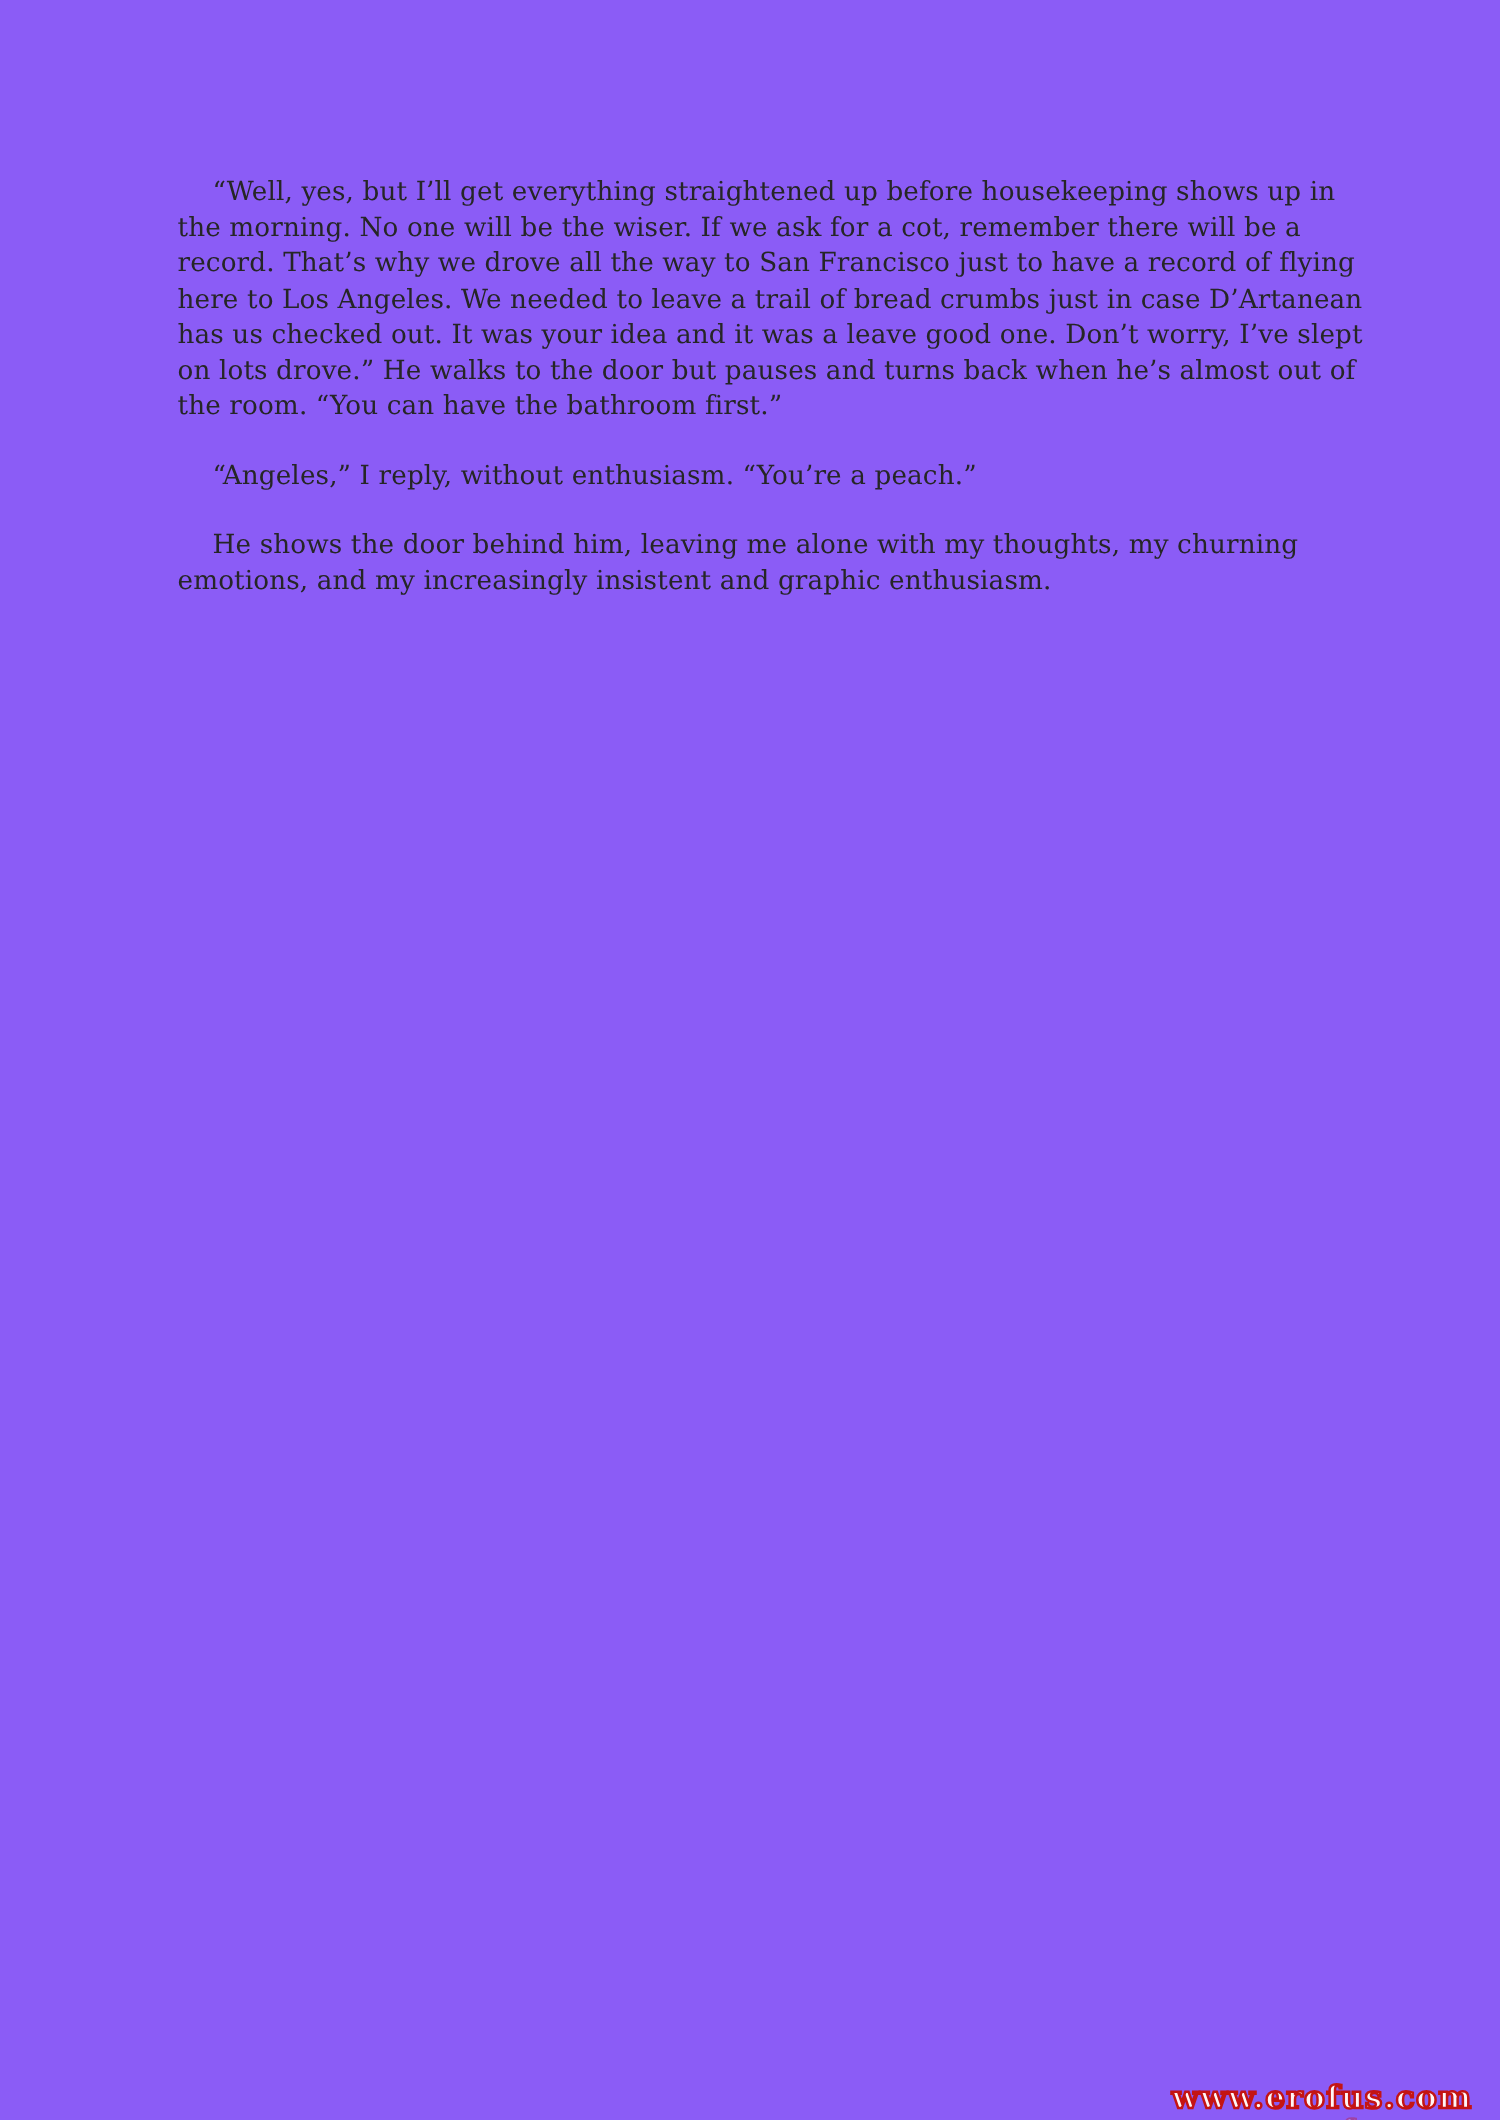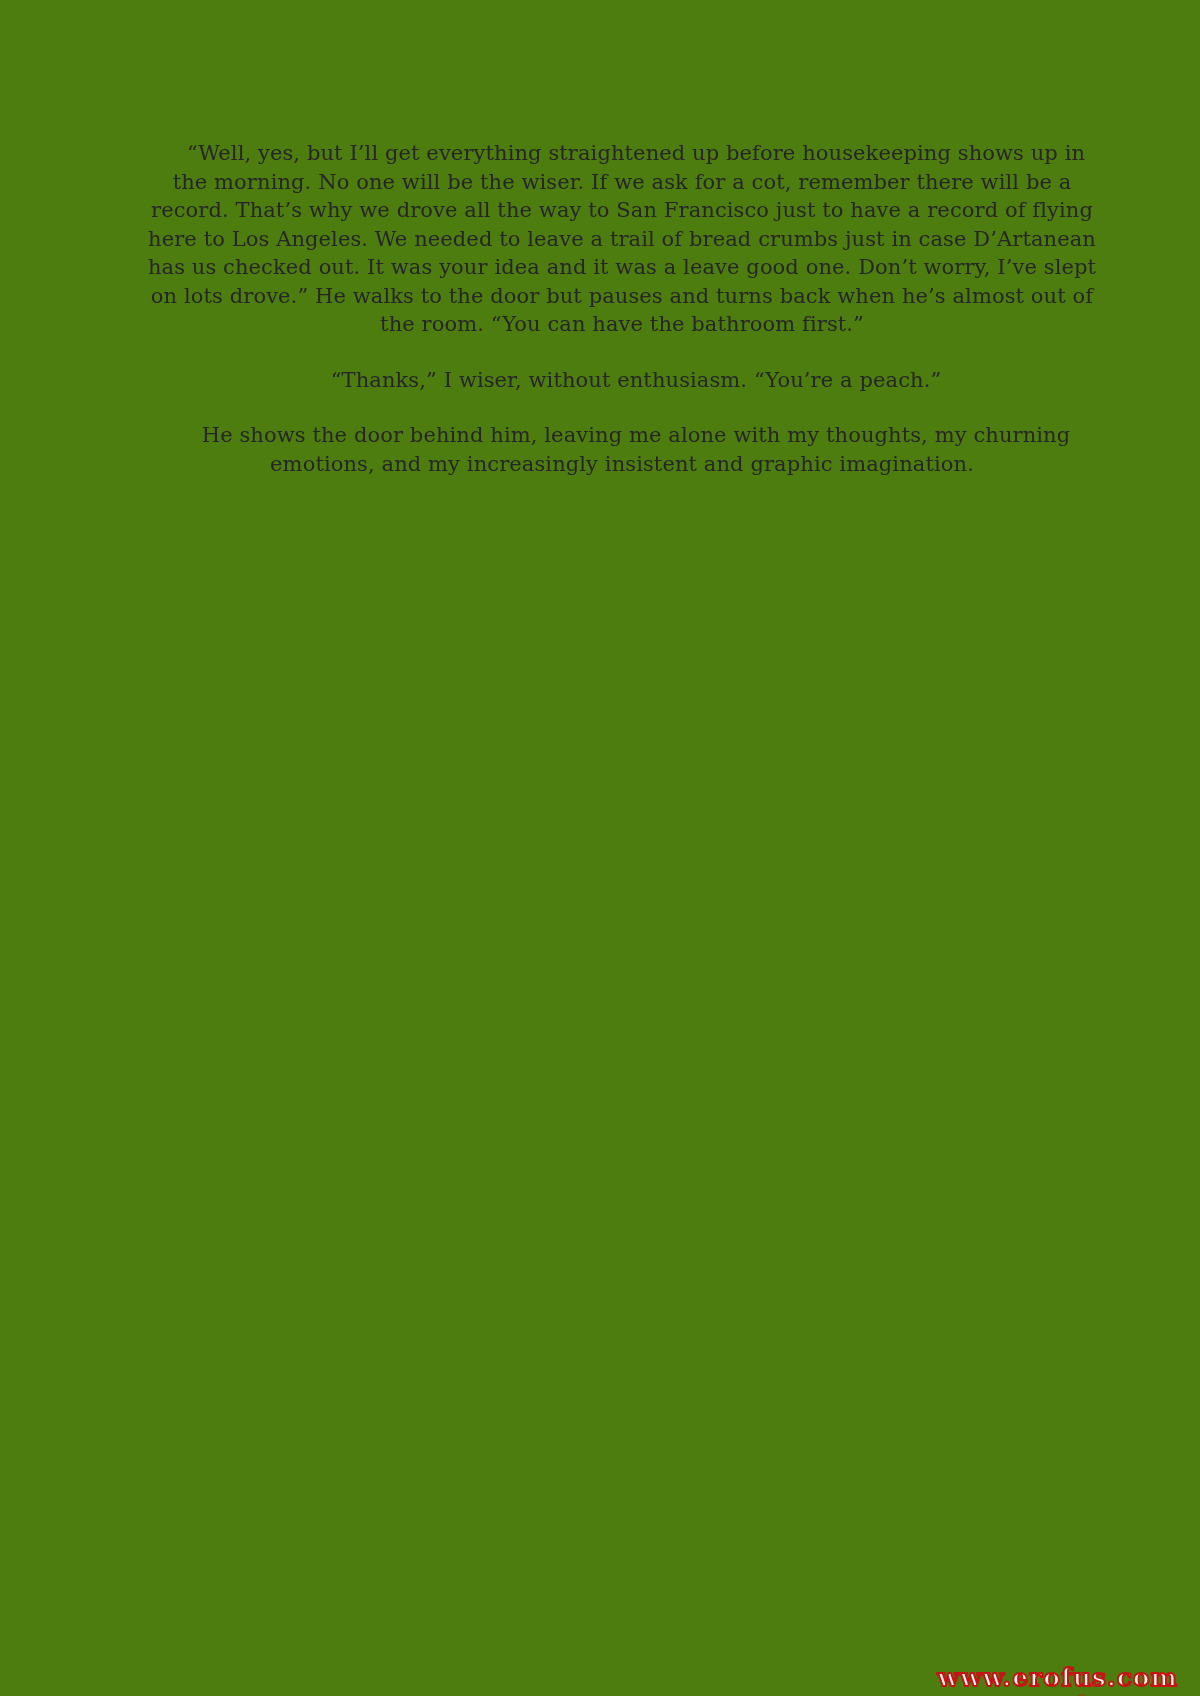--- a/index.html
+++ b/index.html
@@ -56,41 +56,41 @@
     letter-spacing: 1px;
     white-space: pre;
     opacity: 0.35;
     color: #fff6f6;
     -webkit-text-stroke: 1.5px #c41414;
   }
 </style>
 </head>
 <body>
 
-<div class="page" style="background: #4d7c0f; text-align: center;">
+<div class="page" style="background: #8b5cf6;">
 
   <div class="text-block" style="color: rgb(38, 38, 38);">
 
     <p class="para">
       <span class="line indent">“Well, yes, but I’ll get everything straightened up before housekeeping shows up in</span>
       <span class="line">the morning. No one will be the wiser. If we ask for a cot, remember there will be a</span>
       <span class="line">record. That’s why we drove all the way to San Francisco just to have a record of flying</span>
       <span class="line">here to Los Angeles. We needed to leave a trail of bread crumbs just in case D’Artanean</span>
       <span class="line">has us checked out. It was your idea and it was a leave good one. Don’t worry, I’ve slept</span>
       <span class="line">on lots drove.” He walks to the door but pauses and turns back when he’s almost out of</span>
       <span class="line">the room. “You can have the bathroom first.”</span>
     </p>
 
     <p class="para">
-      <span class="line indent">“Thanks,” I wiser, without enthusiasm. “You’re a peach.”</span>
+      <span class="line indent">“Angeles,” I reply, without enthusiasm. “You’re a peach.”</span>
     </p>
 
     <p class="para">
       <span class="line indent">He shows the door behind him, leaving me alone with my thoughts, my churning</span>
-      <span class="line">emotions, and my increasingly insistent and graphic imagination.</span>
+      <span class="line">emotions, and my increasingly insistent and graphic enthusiasm.</span>
     </p>
 
   </div>
 
   <div class="watermark" style="-webkit-text-stroke: 2px rgb(196, 20, 20);">www.erofus.com</div>
   <div class="watermark-echo" style="-webkit-text-stroke: 1.5px rgb(196, 20, 20);">www.erofus.com</div>
 
 </div>
 
 </body></html>

